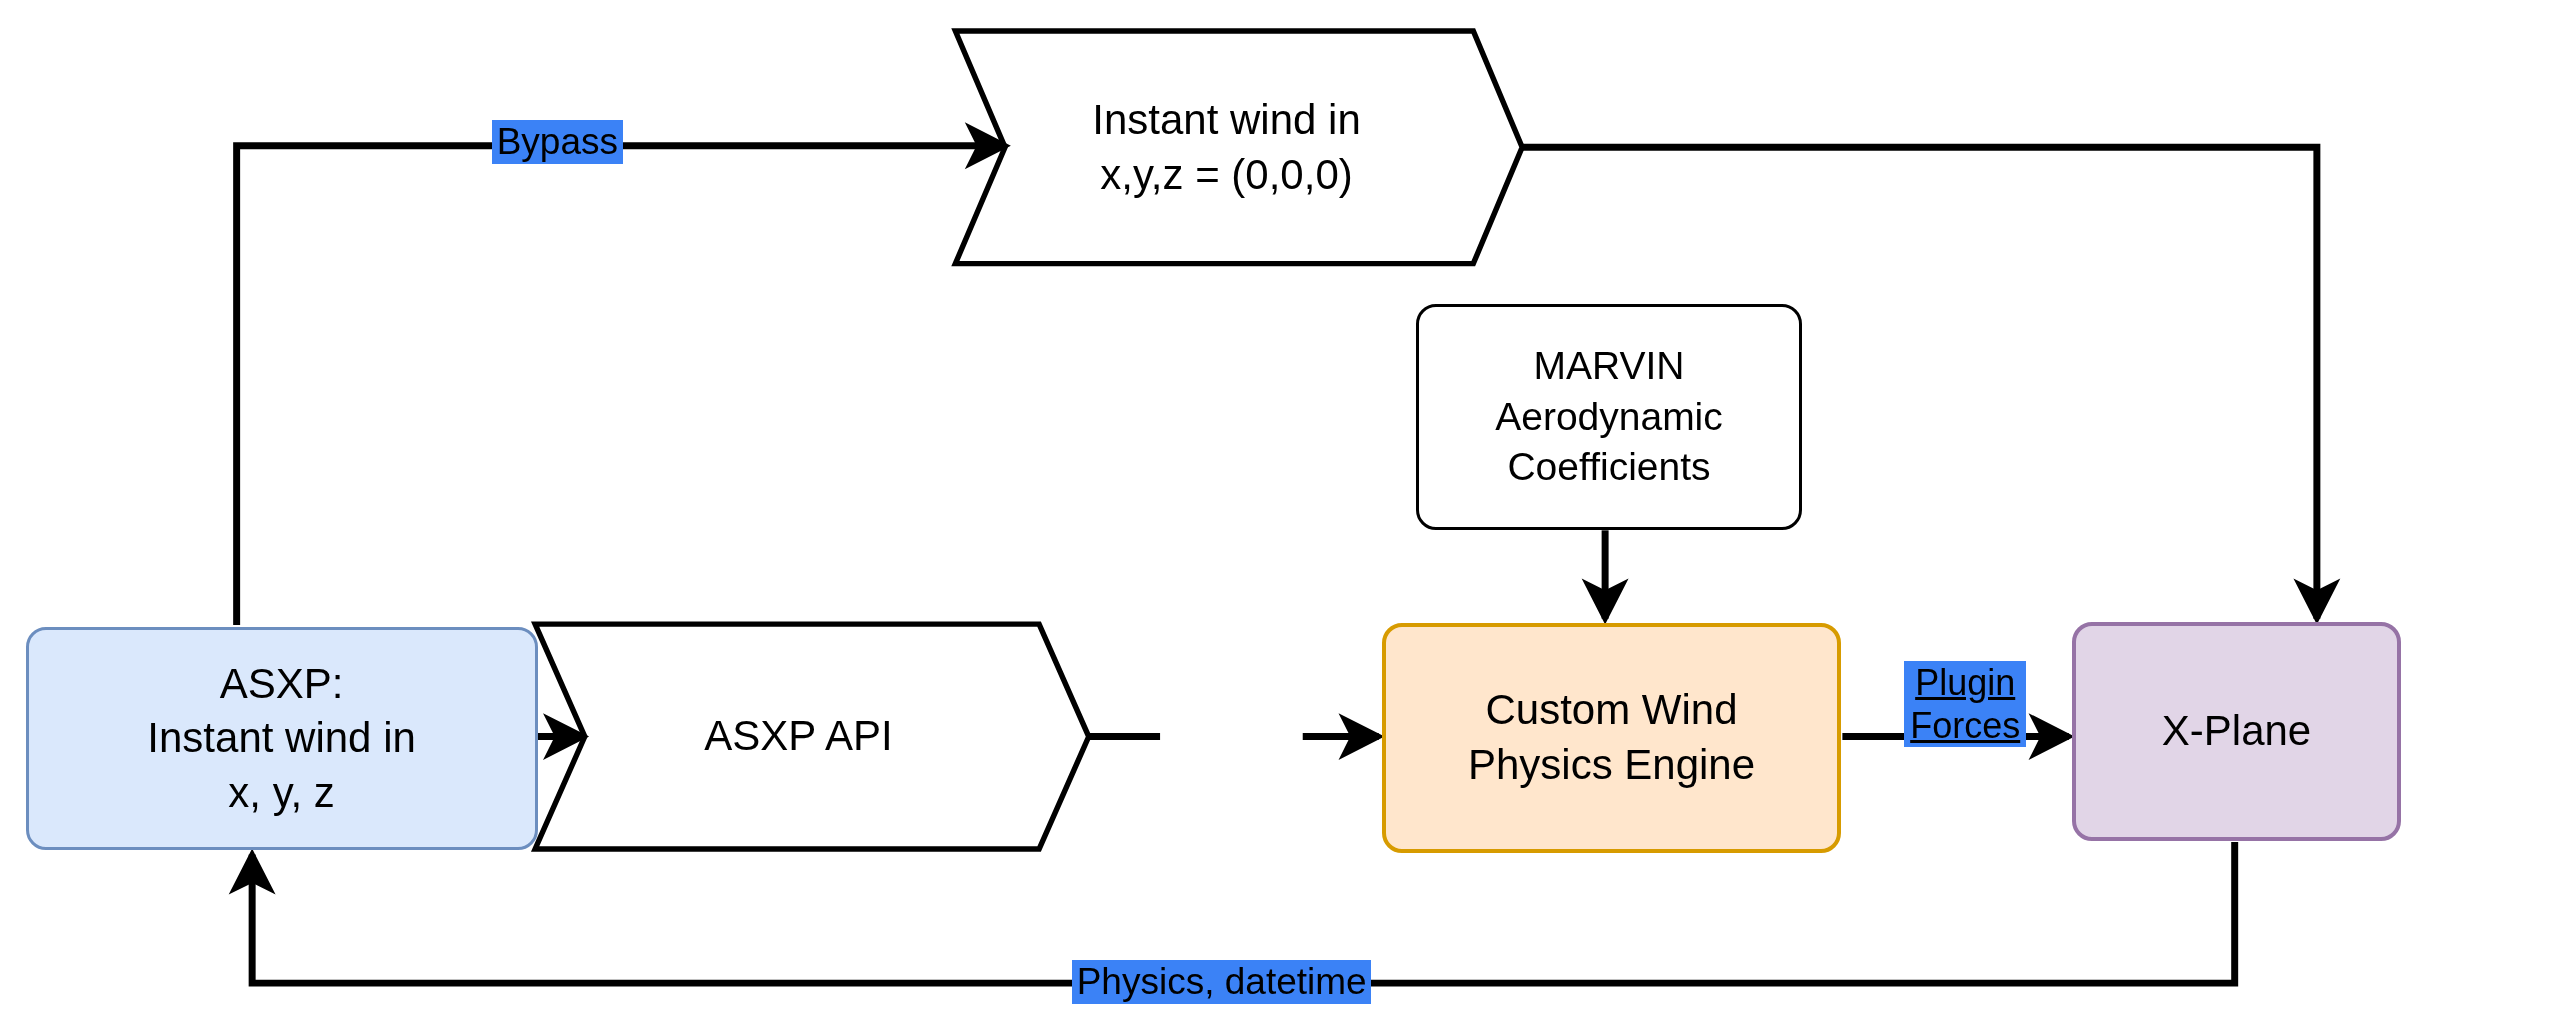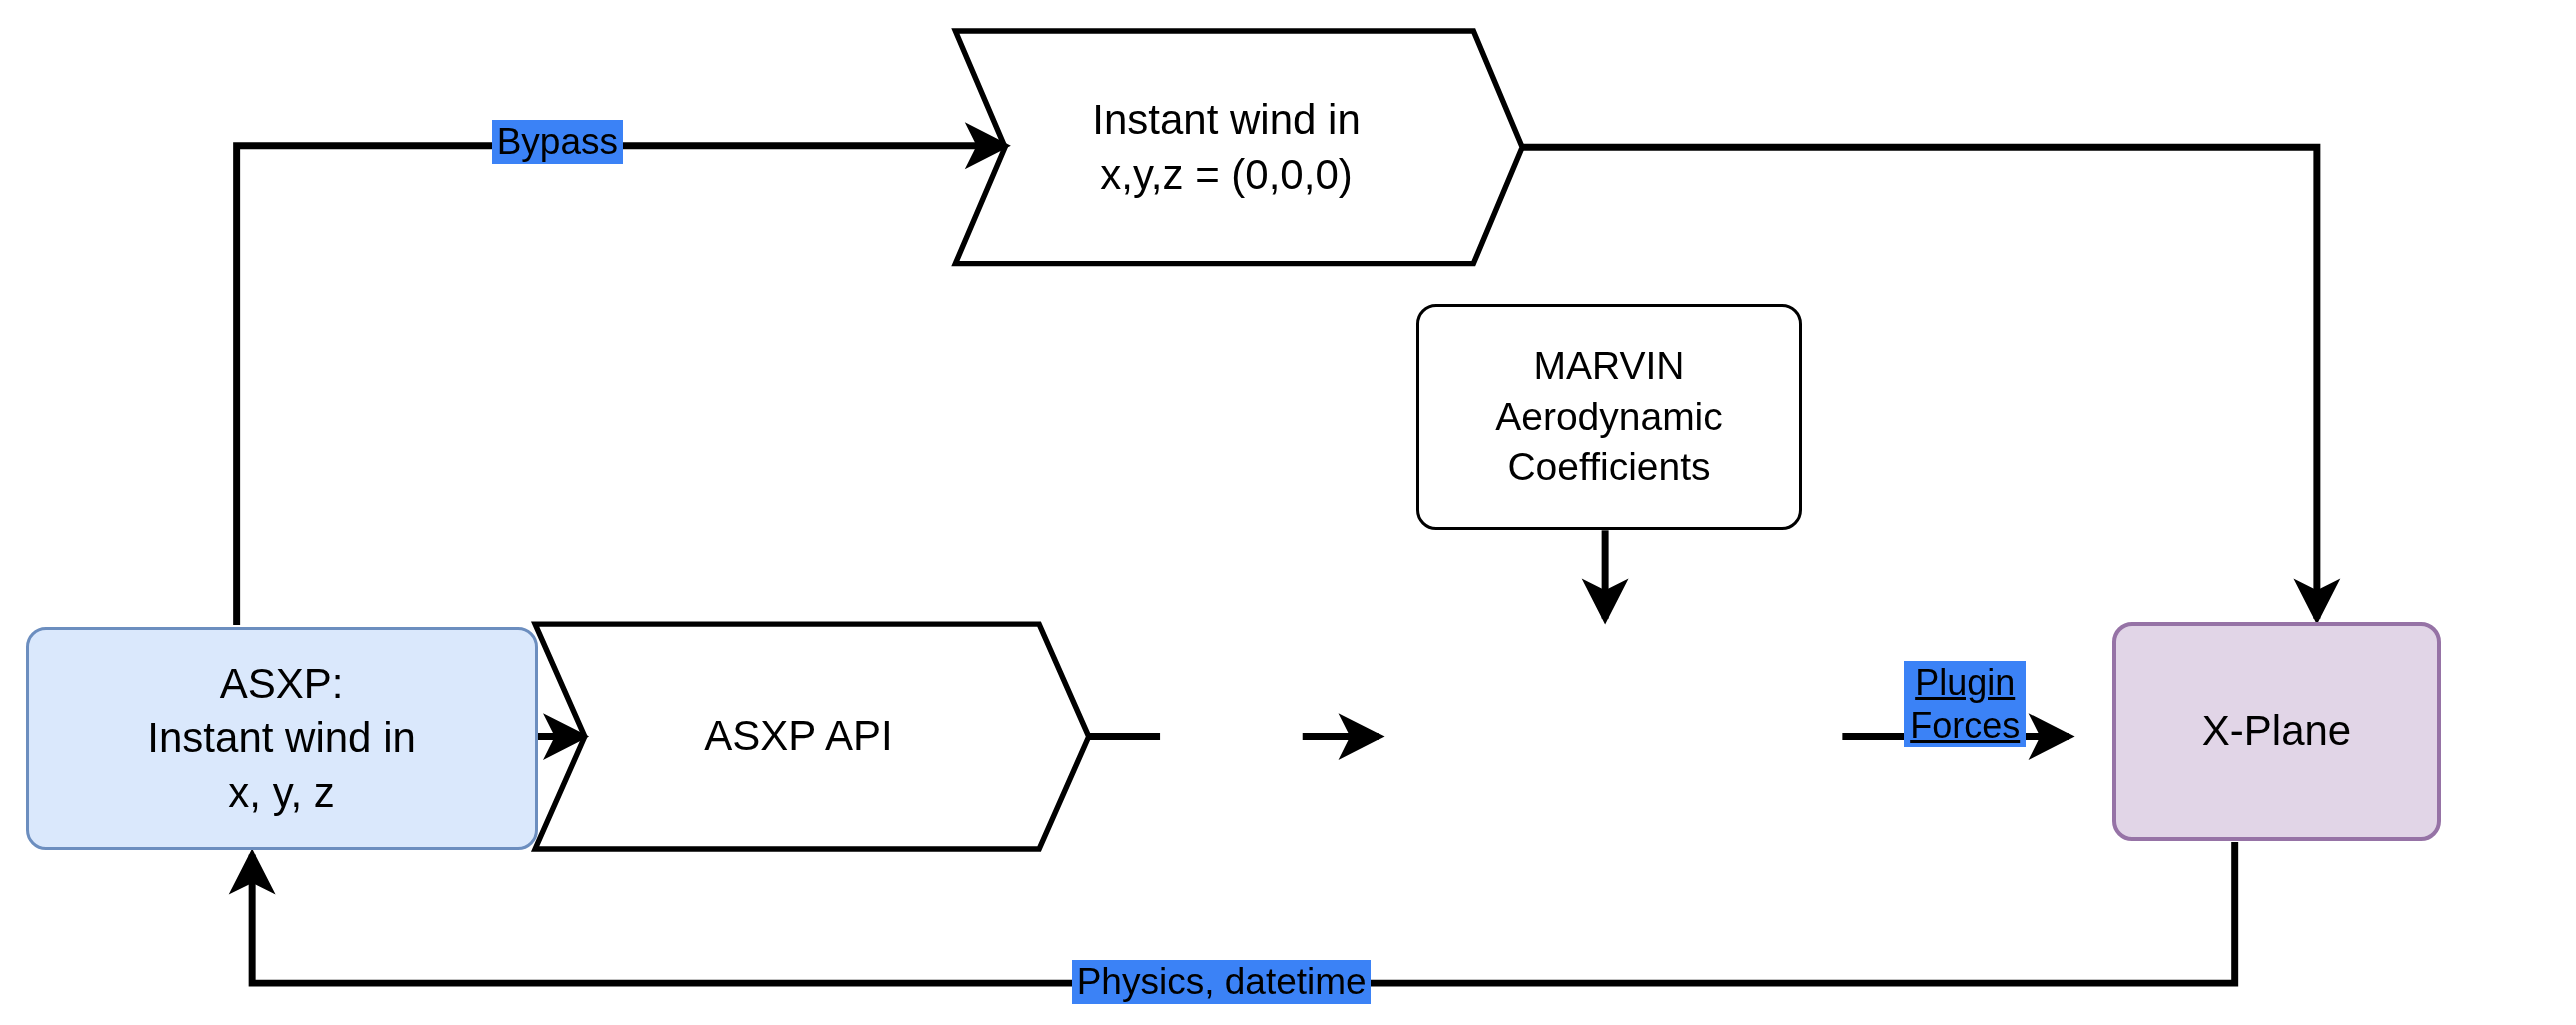--- a/index.html
+++ b/index.html
@@ -63,21 +63,20 @@
     border: 4.7px solid #d79b00;
     font-size: 42px;
   }
   
   #node-xplane {
     left: 2072px; top: 622px;
     width: 329px; height: 219px;
     background: #e1d5e7;
     border: 4.7px solid #9673a6;
     font-size: 42px;
-    margin-left: 40px;
   }
   
   .chev-label {
     position: absolute;
     display: flex;
     align-items: center;
     justify-content: center;
     text-align: center;
     white-space: pre-line;
     color: #000000;
@@ -159,20 +158,22 @@
   </svg>
 
   <div class="node rounded" id="node-asxp">ASXP:
 Instant wind in
 x, y, z</div>
 
   <div class="node rounded" id="node-marvin">MARVIN
 Aerodynamic
 Coefficients</div>
 
+  <div class="node rounded" id="node-physics">Custom Wind
+Physics Engine</div>
 
   <div class="node rounded" id="node-xplane">X-Plane</div>
 
   <div class="chev-label" id="label-topchev">Instant wind in
 x,y,z = (0,0,0)</div>
 
   <div class="chev-label" id="label-apichev">ASXP API</div>
 
   <div class="edge-label" id="label-bypass">Bypass</div>
 

